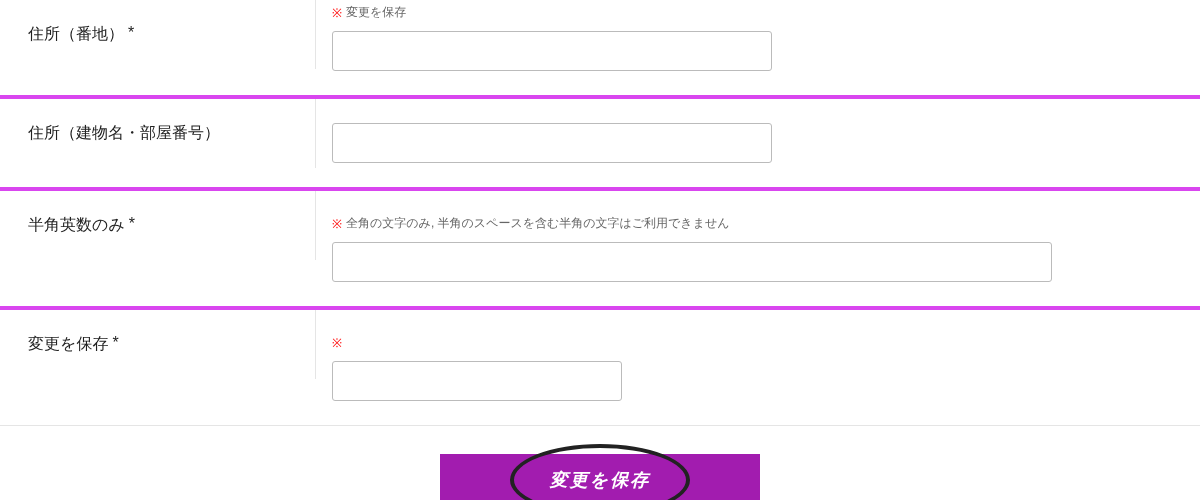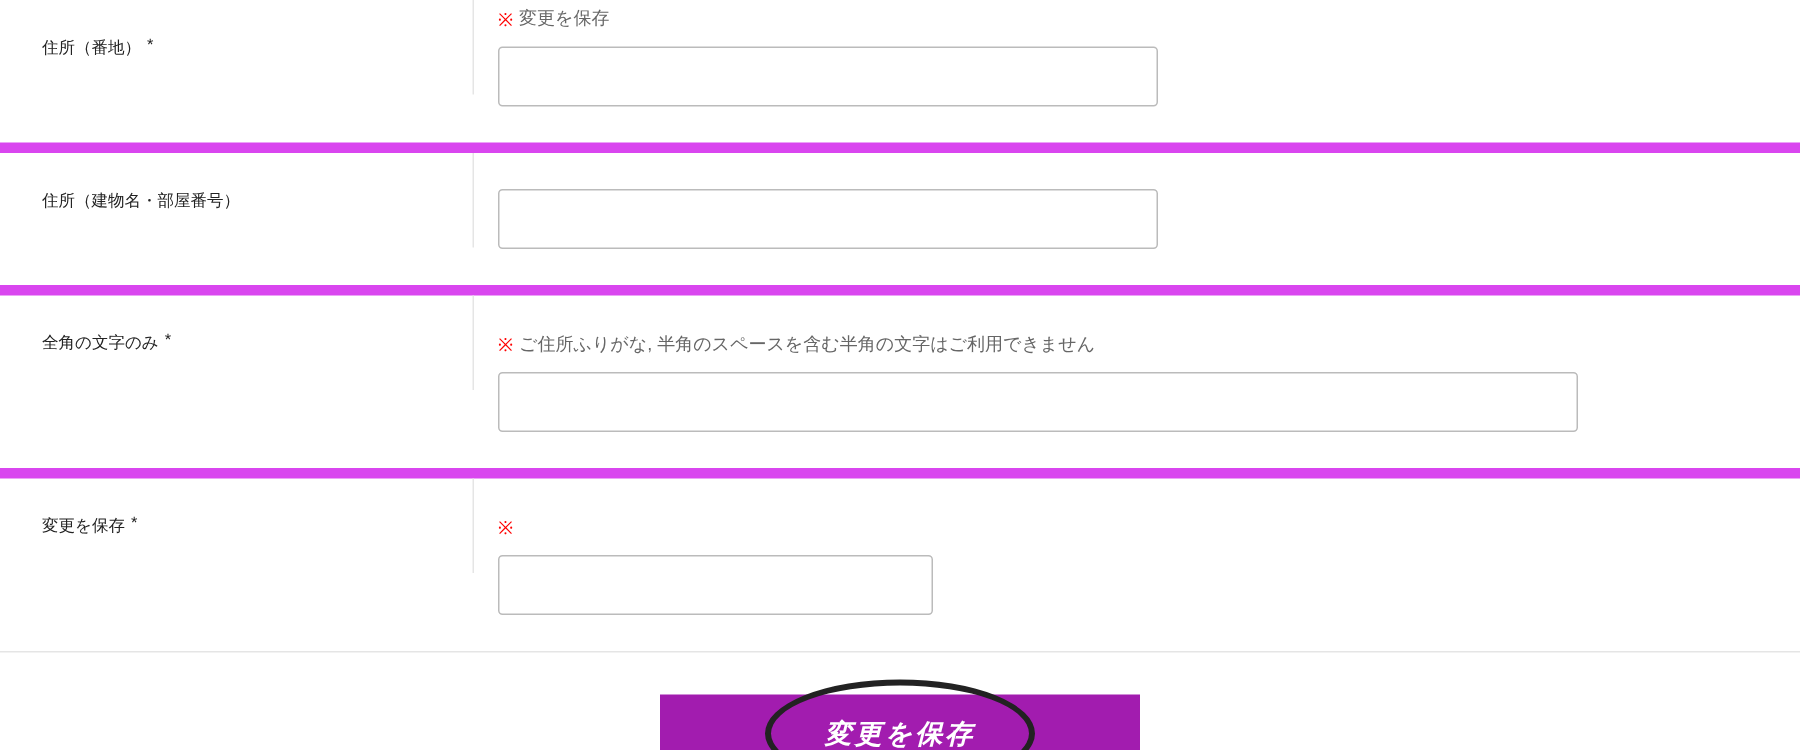--- a/index.html
+++ b/index.html
@@ -9,31 +9,31 @@
       width: 1200px;
       height: 500px;
       font-size: 13px;
       color: #333;
     }
     .form-container {
       width: 100%;
     }
     .form-row {
       display: flex;
-      border-top: 7px solid #d946ef;
+      border-top: 4px solid #d946ef;
       min-height: 72px;
       align-items: flex-start;
     }
     .form-row.first { border-top: none; }
     .label-cell {
       width: 316px;
       min-width: 316px;
       padding: 24px 0 24px 28px;
       border-right: 1px solid #e5e5e5;
-      font-size: 11px;
+      font-size: 16px;
       color: #222;
       display: flex;
       align-items: flex-start;
     }
     .input-cell {
       flex: 1;
       padding: 24px 40px 24px 16px;
       display: flex;
       flex-direction: column;
     }
@@ -117,27 +117,27 @@
     <div class="label-cell">
       <span>住所（建物名・部屋番号）</span>
     </div>
     <div class="input-cell">
       <input type="text" class="text-input small" style="">
     </div>
   </div>
 
   <div class="form-row">
     <div class="label-cell">
-      <span>全角の文字のみ</span>
+      <span>半角英数のみ</span>
       <span class="required-star">*</span>
     </div>
     <div class="input-cell">
       <div class="hint">
         <span class="hint-mark">※</span>
-        <span>ご住所ふりがな, 半角のスペースを含む半角の文字はご利用できません</span>
+        <span>全角の文字のみ, 半角のスペースを含む半角の文字はご利用できません</span>
       </div>
       <input type="text" class="text-input full" style="">
     </div>
   </div>
 
   <div class="form-row">
     <div class="label-cell">
       <span>変更を保存</span>
       <span class="required-star">*</span>
     </div>

